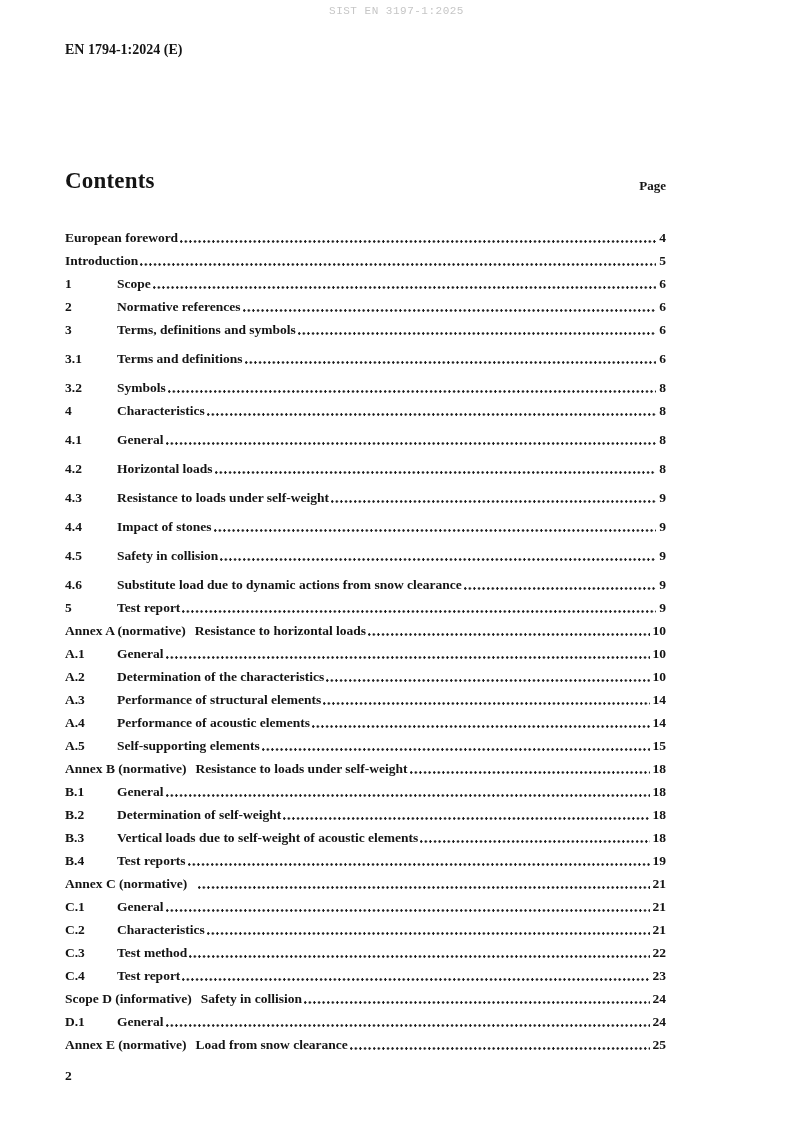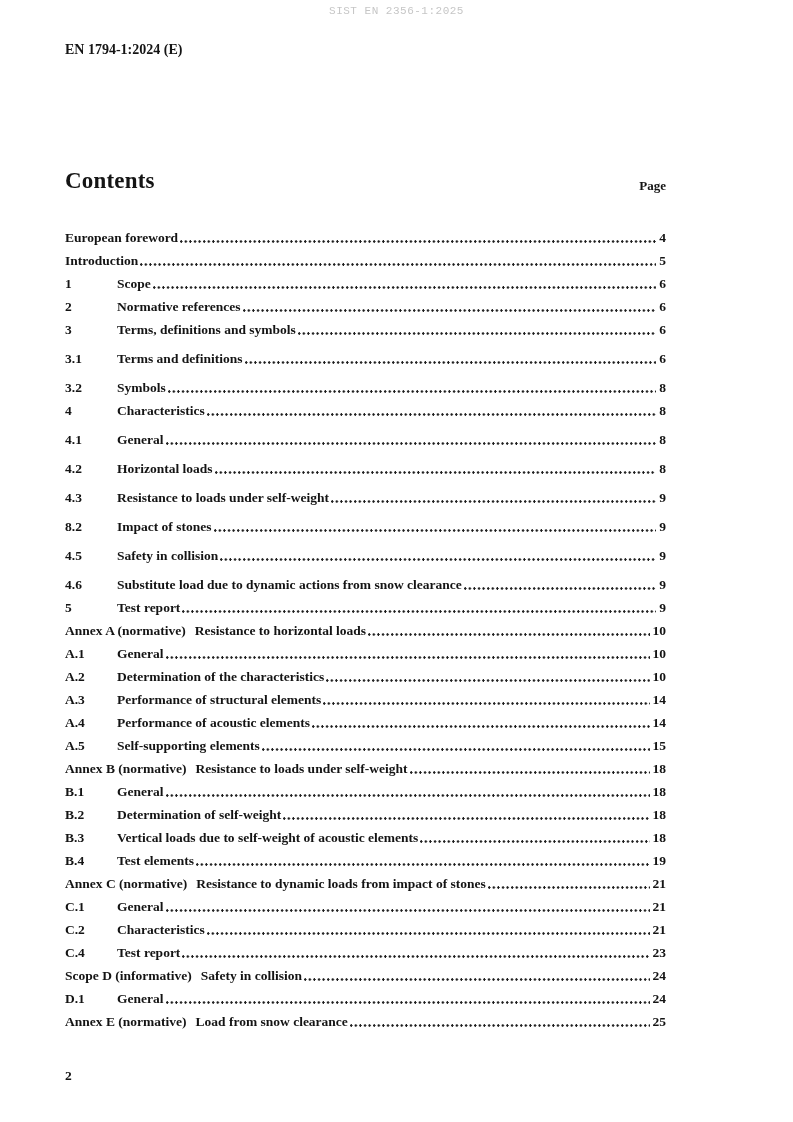--- a/index.html
+++ b/index.html
@@ -84,21 +84,21 @@
     left: 65px;
     top: 1068px;
     font-size: 13.5px;
     font-weight: 700;
   }
 </style>
 </head>
 <body>
 
 <div class="page">
-  <div class="watermark">SIST EN 2356-1:2025</div>
+  <div class="watermark">SIST EN 3197-1:2025</div>
   <div class="doc-code">EN 1794-1:2024 (E)</div>
 
   <div class="contents-head">
     <span class="contents-title">Contents</span>
     <span class="page-label">Page</span>
   </div>
 
   <div class="toc">
       <div class="row spaced plain">
         <span class="title">European foreword</span>
@@ -158,21 +158,21 @@
         <span class="leader"></span>
         <span class="pg">8</span>
       </div>
       <div class="row tight numbered">
         <span class="num">4.3</span>
         <span class="title">Resistance to loads under self-weight</span>
         <span class="leader"></span>
         <span class="pg">9</span>
       </div>
       <div class="row tight numbered">
-        <span class="num">8.2</span>
+        <span class="num">4.4</span>
         <span class="title">Impact of stones</span>
         <span class="leader"></span>
         <span class="pg">9</span>
       </div>
       <div class="row tight numbered">
         <span class="num">4.5</span>
         <span class="title">Safety in collision</span>
         <span class="leader"></span>
         <span class="pg">9</span>
       </div>
@@ -243,43 +243,48 @@
         <span class="pg">18</span>
       </div>
       <div class="row spaced numbered">
         <span class="num">B.3</span>
         <span class="title">Vertical loads due to self-weight of acoustic elements</span>
         <span class="leader"></span>
         <span class="pg">18</span>
       </div>
       <div class="row spaced numbered">
         <span class="num">B.4</span>
-        <span class="title">Test elements</span>
+        <span class="title">Test reports</span>
         <span class="leader"></span>
         <span class="pg">19</span>
       </div>
       <div class="row spaced annex">
         <span class="num">Annex C (normative)</span>
-        <span class="title">Resistance to dynamic loads from impact of stones</span>
         <span class="leader"></span>
         <span class="pg">21</span>
       </div>
       <div class="row spaced numbered">
         <span class="num">C.1</span>
         <span class="title">General</span>
         <span class="leader"></span>
         <span class="pg">21</span>
       </div>
       <div class="row spaced numbered">
         <span class="num">C.2</span>
         <span class="title">Characteristics</span>
         <span class="leader"></span>
         <span class="pg">21</span>
       </div>
       <div class="row spaced numbered">
+        <span class="num">C.3</span>
+        <span class="title">Test method</span>
+        <span class="leader"></span>
+        <span class="pg">22</span>
+      </div>
+      <div class="row spaced numbered">
         <span class="num">C.4</span>
         <span class="title">Test report</span>
         <span class="leader"></span>
         <span class="pg">23</span>
       </div>
       <div class="row spaced annex">
         <span class="num">Scope D (informative)</span>
         <span class="title">Safety in collision</span>
         <span class="leader"></span>
         <span class="pg">24</span>

